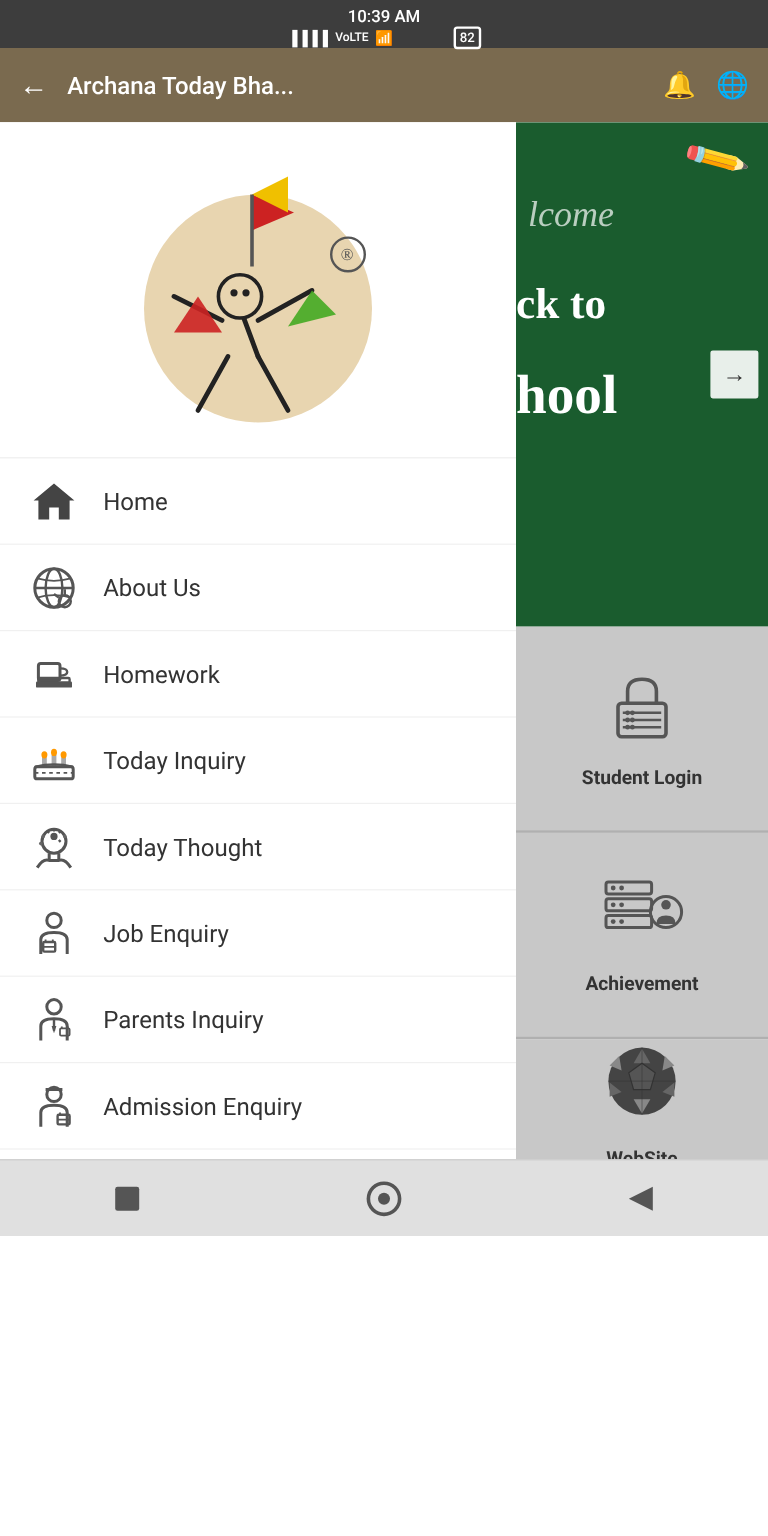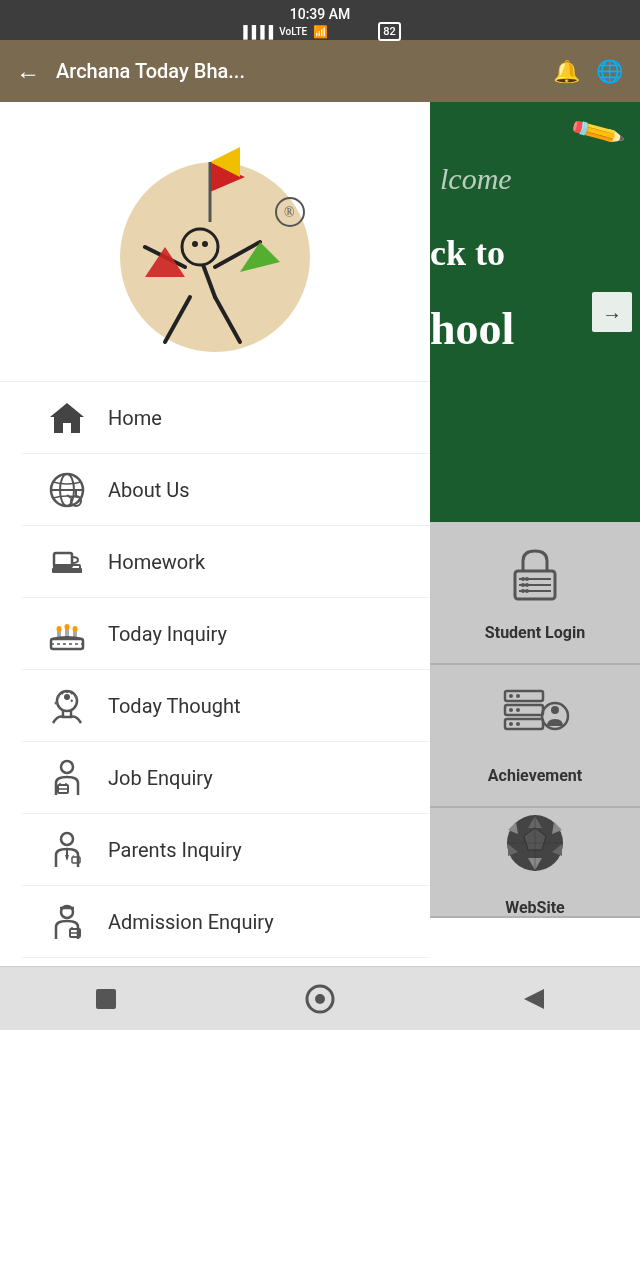--- a/index.html
+++ b/index.html
@@ -106,21 +106,20 @@
     }
 
     
     .menu-item {
       display: flex;
       align-items: center;
       padding: 16px 20px;
       border-bottom: 1px solid #f0f0f0;
       cursor: pointer;
       min-height: 72px;
-      margin-left: 22px;
     }
     .menu-icon {
       width: 50px;
       font-size: 28px;
       color: #555;
       display: flex;
       align-items: center;
       justify-content: center;
     }
     .menu-label {
@@ -173,21 +172,21 @@
       position: absolute;
       top: 10px;
       right: 20px;
       font-size: 36px;
       transform: rotate(-30deg);
     }
 
     
     .right-card {
       width: 210px;
-      height: 143px;
+      height: 172px;
       background: #c8c8c8;
       display: flex;
       flex-direction: column;
       align-items: center;
       justify-content: center;
       gap: 8px;
       border-bottom: 2px solid #b0b0b0;
       cursor: pointer;
     }
     .right-card-icon {

